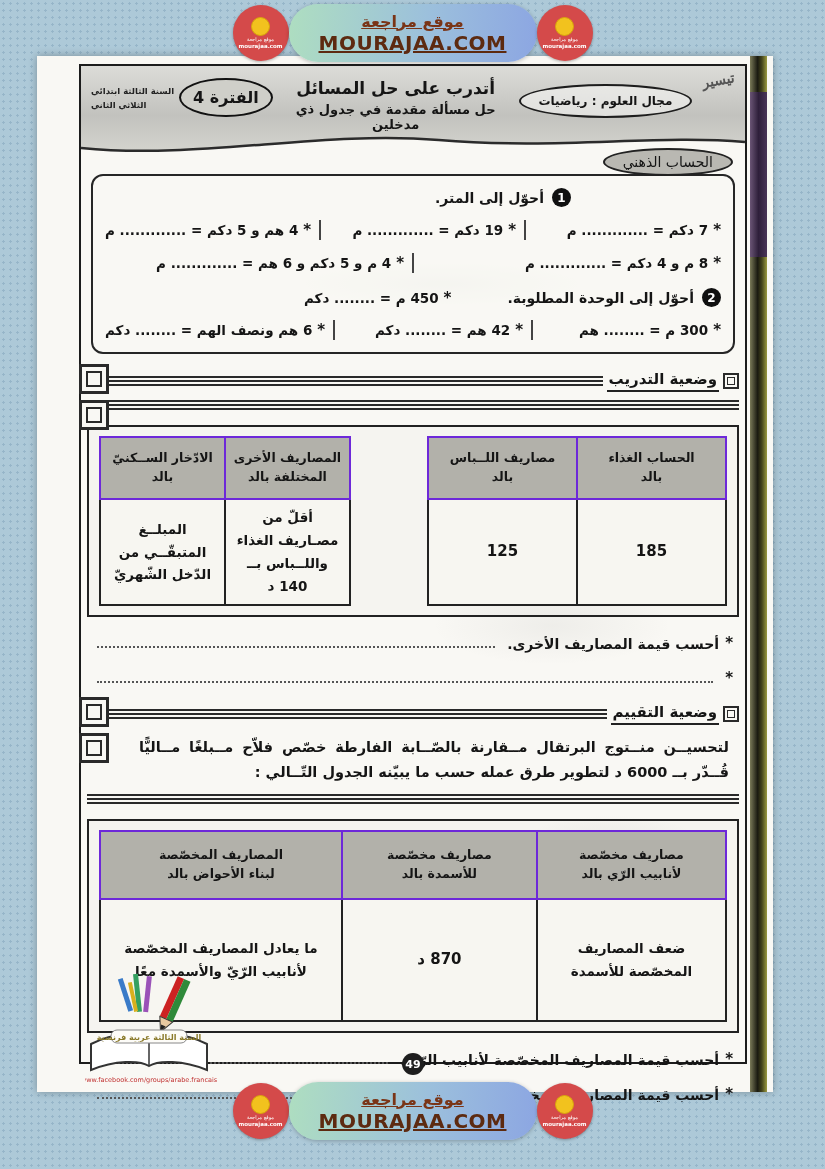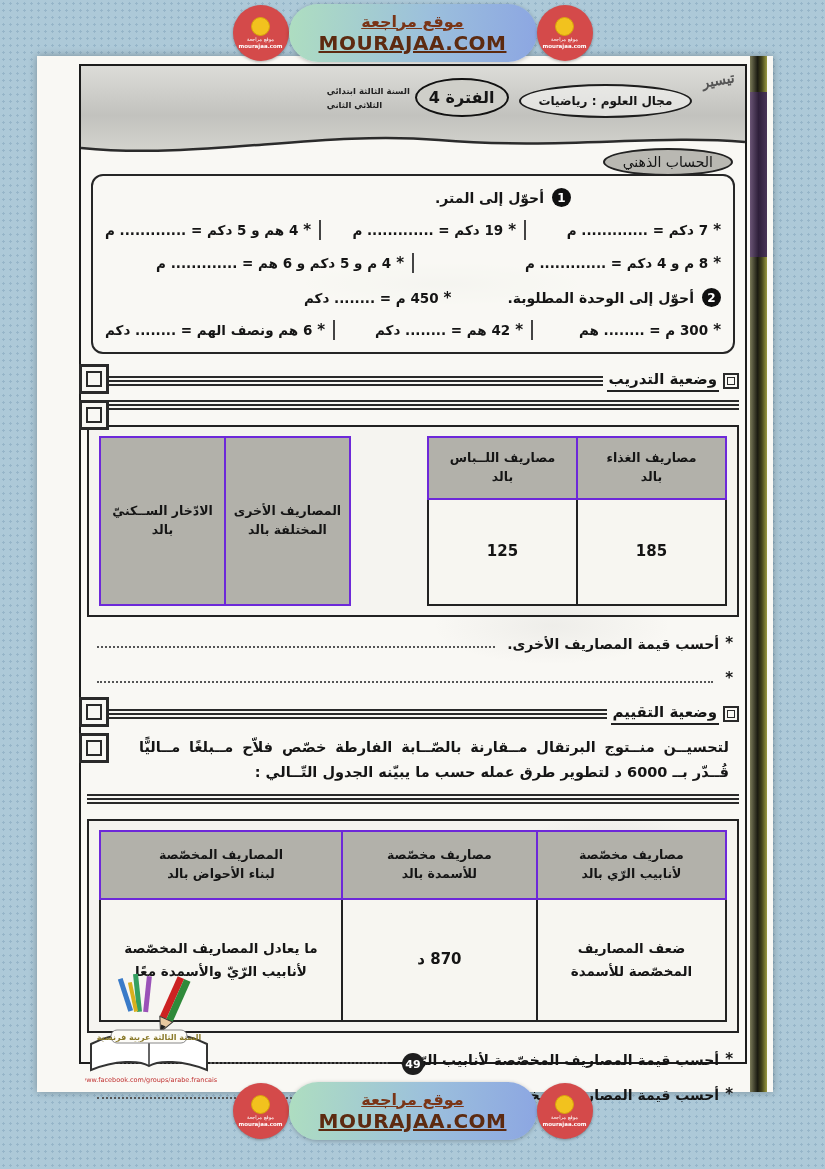--- a/index.html
+++ b/index.html
@@ -134,20 +134,24 @@
 </div>
 
 <div class="paper">
   <div class="binding"></div>
 
   <div class="frame">
 
     <div class="doc-header">
       <div class="calligraphy">تيسير</div>
       <div class="oval-subject">مجال العلوم : رياضيات</div>
+      <div class="titleblock">
+        <div class="course-title">أتدرب على حل المسائل</div>
+        <div class="course-sub">حل مسألة مقدمة في جدول ذي مدخلين</div>
+      </div>
       <div class="period-group">
         <div class="oval-period">الفترة 4</div>
         <div class="grade-lines">
           <span>السنة الثالثة ابتدائي</span>
           <span>الثلاثي الثاني</span>
         </div>
       </div>
       <svg class="wave" viewBox="0 0 668 30" preserveAspectRatio="none">
         <path d="M0,20 C120,32 240,2 360,12 C480,22 580,6 668,14 L668,30 L0,30 Z" fill="#f9f8f4"></path>
         <path d="M0,20 C120,32 240,2 360,12 C480,22 580,6 668,14" fill="none" stroke="#2b2b2b" stroke-width="2.5"></path>
@@ -224,38 +228,42 @@
         <span class="sec-label">وضعية التدريب</span>
         <span class="tline"></span>
       </div>
       <div class="tline-full"></div>
     </div>
 
     <div class="tbl-wrap">
       <table class="t t-a">
         <tbody>
             <tr>
-          <th>مصاريف الغذاء
+          <th>الحساب الغذاء
 بالد</th>
           <th>مصاريف اللــباس
 بالد</th>
         </tr>
         <tr>
           <td class="num">185</td>
           <td class="num">125</td>
         </tr>
       </tbody>
         </table>
       <table class="t t-b">
         <tbody>
             <tr>
           <th>المصاريف الأخرى
 المختلفة بالد</th>
           <th>الادّخار الســكنيّ
 بالد</th>
+        </tr>
+        <tr>
+          <td>أقلّ من مصـاريف الغذاء واللــباس بــ 140 د</td>
+          <td>المبلــغ المتبقّــي من الدّخل الشّهريّ</td>
         </tr>
       </tbody>
         </table>
     </div>
 
     <div class="qrow">
       <span class="bullet">*</span>
       <span class="qtext">أحسب قيمة المصاريف الأخرى.</span>
       <span class="qdots"></span>
     </div>

